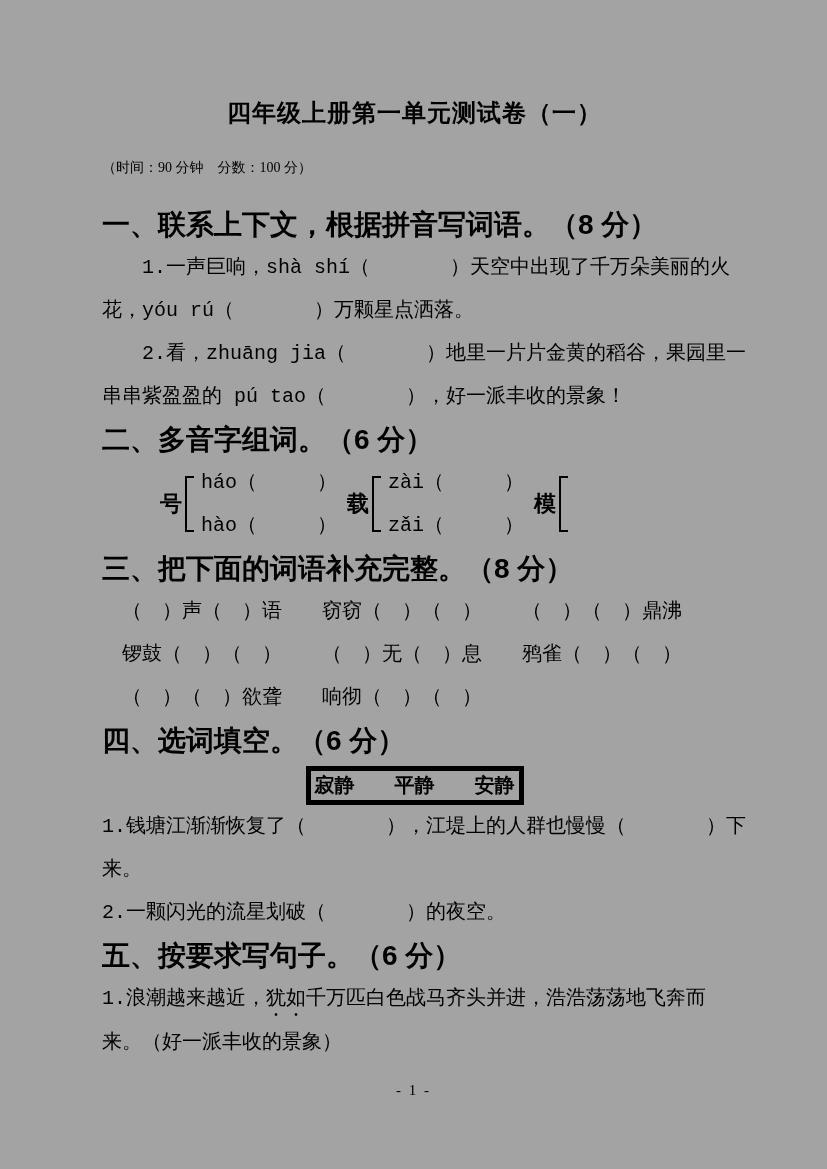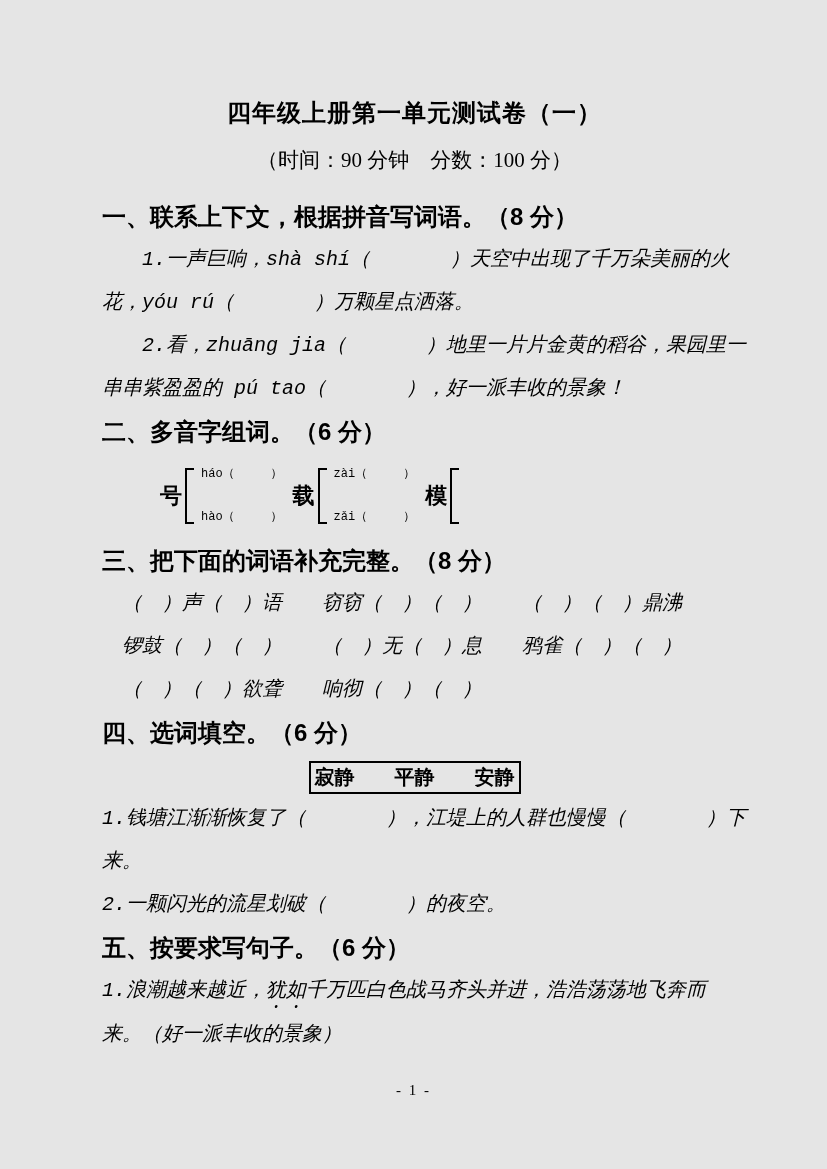--- a/index.html
+++ b/index.html
@@ -5,59 +5,57 @@
   html, body {
     margin: 0;
     padding: 0;
     background: #ffffff;
     color: #000000;
   }
   .page {
     position: relative;
     width: 827px;
     height: 1169px;
-    background: #e5e5e5;
+    background: #a3a3a3;
     overflow: hidden;
     font-family: "Liberation Serif", serif;
   }
   .content {
     padding: 0 100px 0 102px;
   }
   .title {
     margin-top: 96px;
     text-align: center;
     font-size: 24px;
     line-height: 34px;
     font-weight: bold;
     font-family: "Liberation Sans", sans-serif;
     letter-spacing: 1px;
   }
   .subtitle {
-    margin-top: 16px;
-    text-align: center;
-    font-size: 21px;
+    margin-top: 24px;
+    font-size: 14px;
     line-height: 28px;
     font-family: "Liberation Serif", serif;
   }
   .heading {
-    font-size: 24px;
+    font-size: 28px;
     line-height: 43px;
     font-weight: bold;
     font-family: "Liberation Sans", sans-serif;
     white-space: nowrap;
   }
   .heading.first {
     margin-top: 21px;
   }
   .bodyline {
     font-size: 20px;
     line-height: 43px;
     font-family: "Liberation Mono", monospace;
     white-space: nowrap;
-    font-style: italic;
   }
   .indent { text-indent: 40px; }
   .s3line { padding-left: 20px; }
 
   
   .polyrow {
     display: flex;
     align-items: center;
     height: 86px;
     margin-left: 58px;
@@ -74,36 +72,36 @@
     margin-right: 3px;
   }
   .bracket {
     width: 7px;
     height: 52px;
     border: 2px solid #000;
     border-right: none;
     margin-right: 7px;
   }
   .pline {
-    font-size: 12px;
+    font-size: 20px;
     line-height: 43px;
     font-family: "Liberation Mono", monospace;
     white-space: nowrap;
   }
 
   
   .wordbox-row {
     line-height: 43px;
     text-align: center;
     height: 43px;
   }
   .wordbox {
     display: inline-block;
     vertical-align: middle;
-    border: 2px solid #000000;
+    border: 5px solid #000000;
     padding: 1px 4px;
     font-size: 20px;
     line-height: 27px;
     font-weight: bold;
     font-family: "Liberation Sans", sans-serif;
     white-space: nowrap;
   }
 
   
   .emph {

